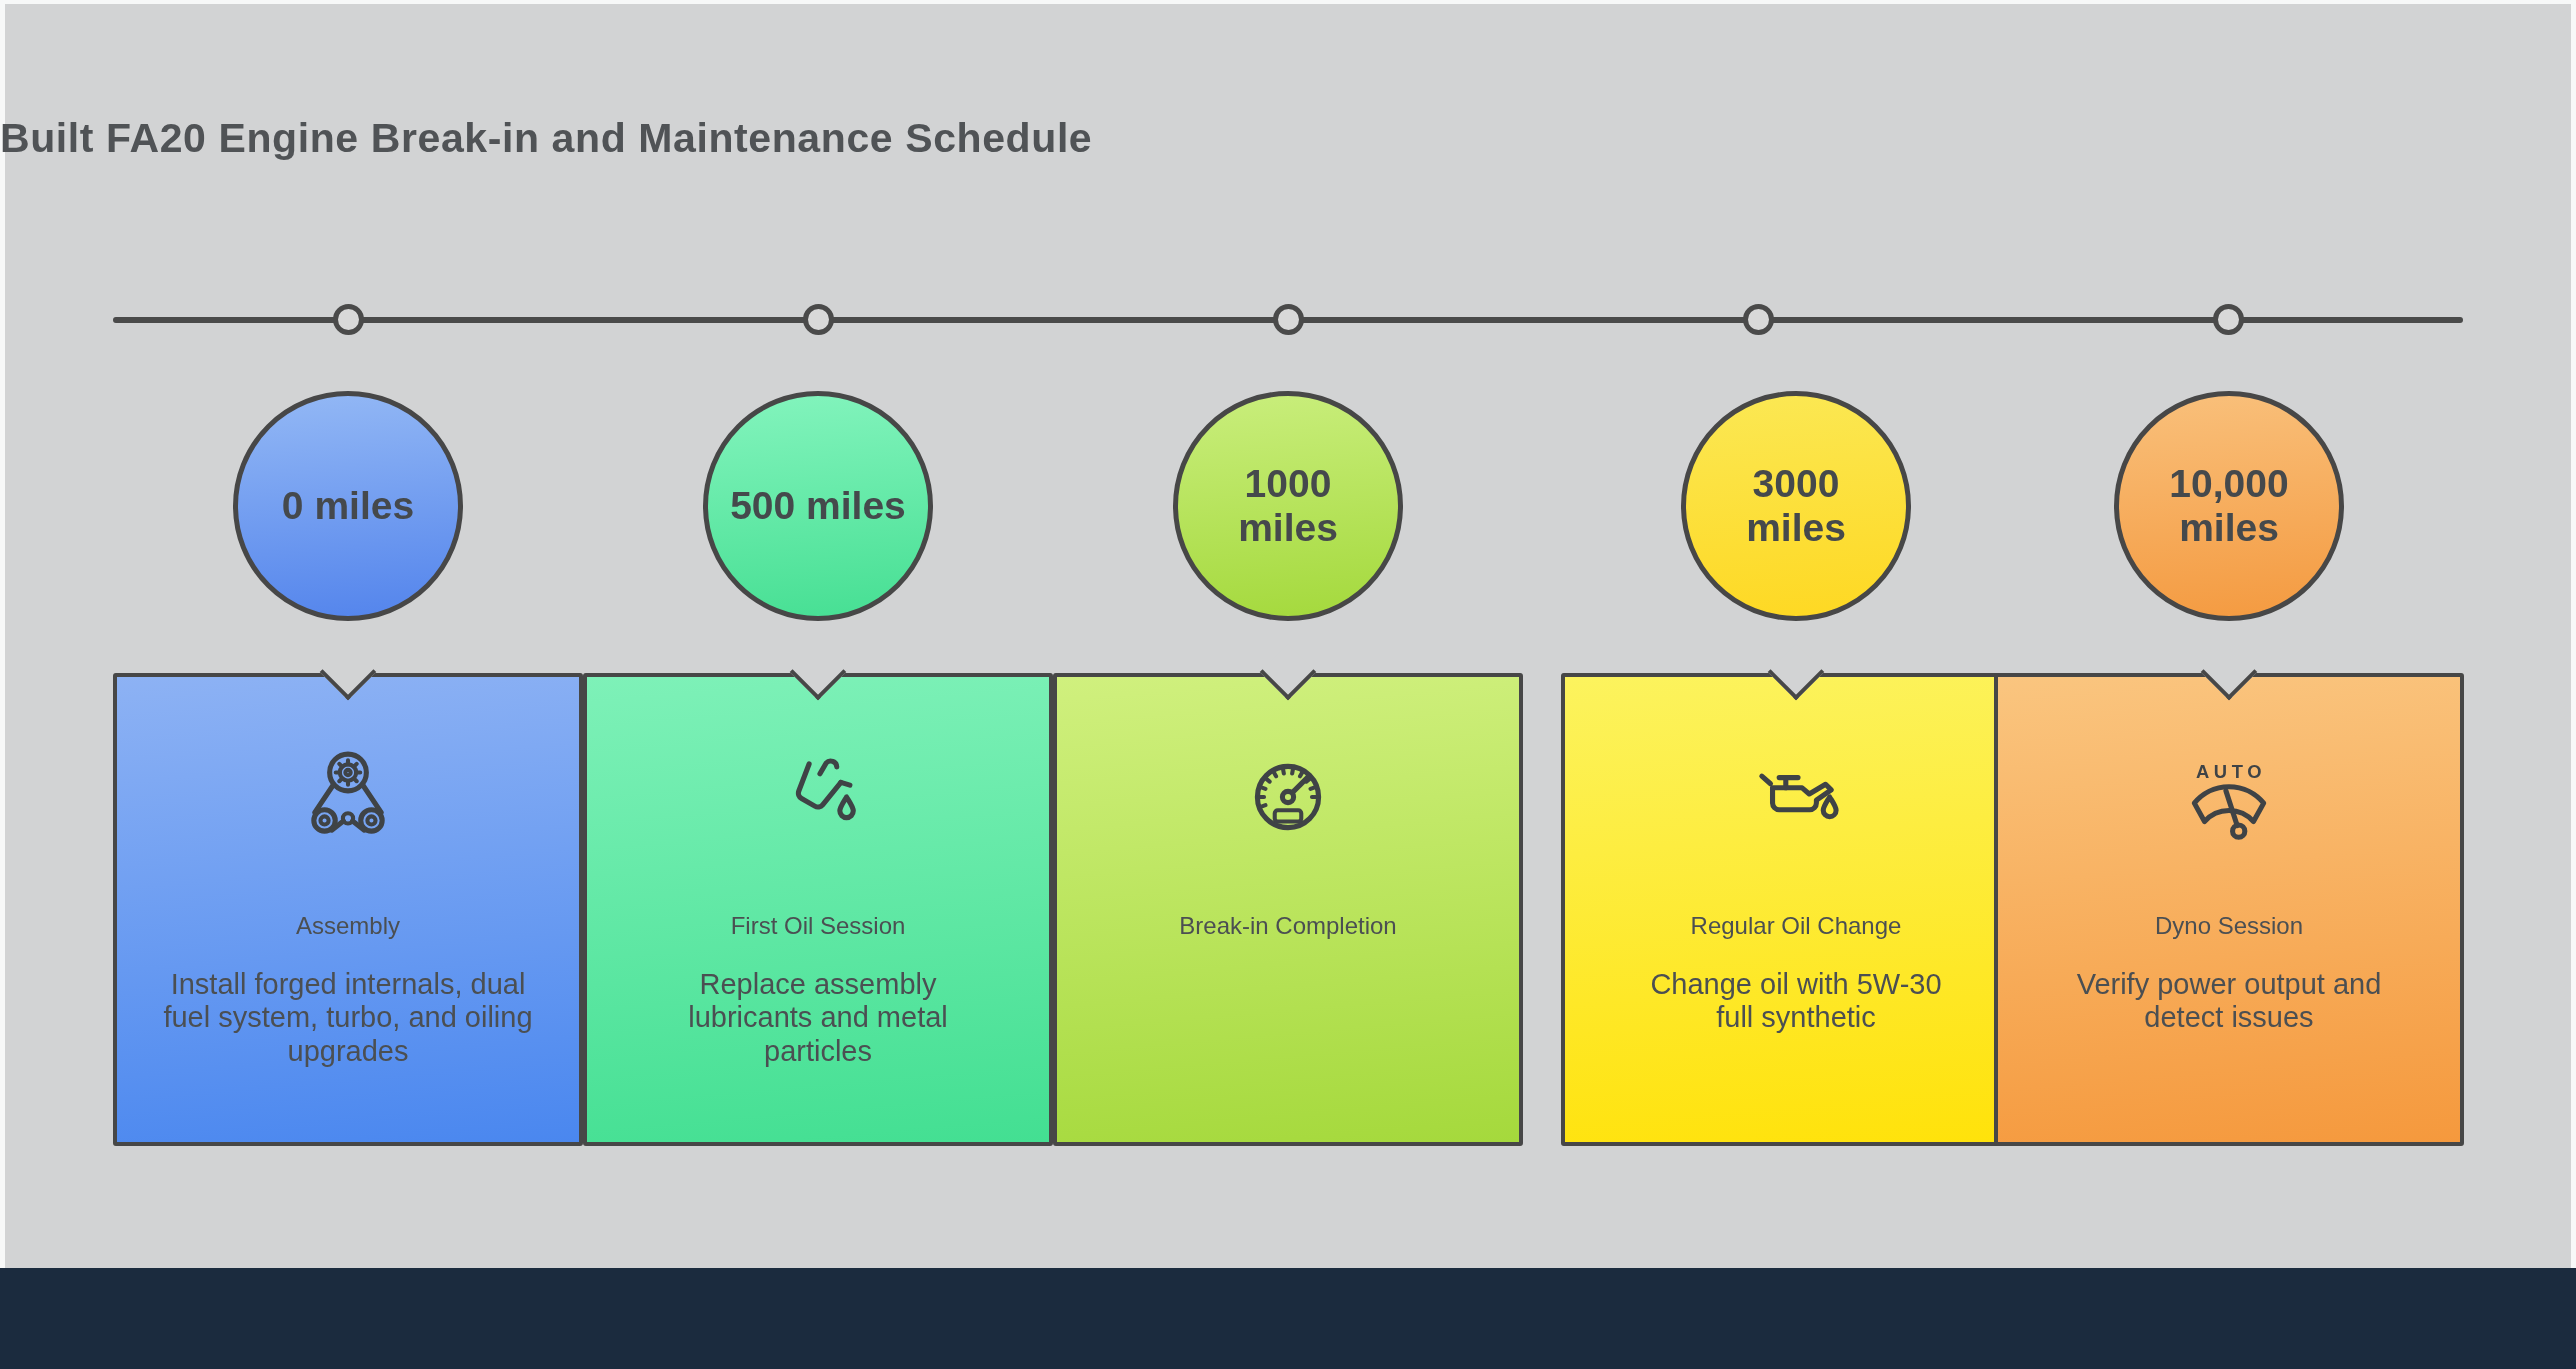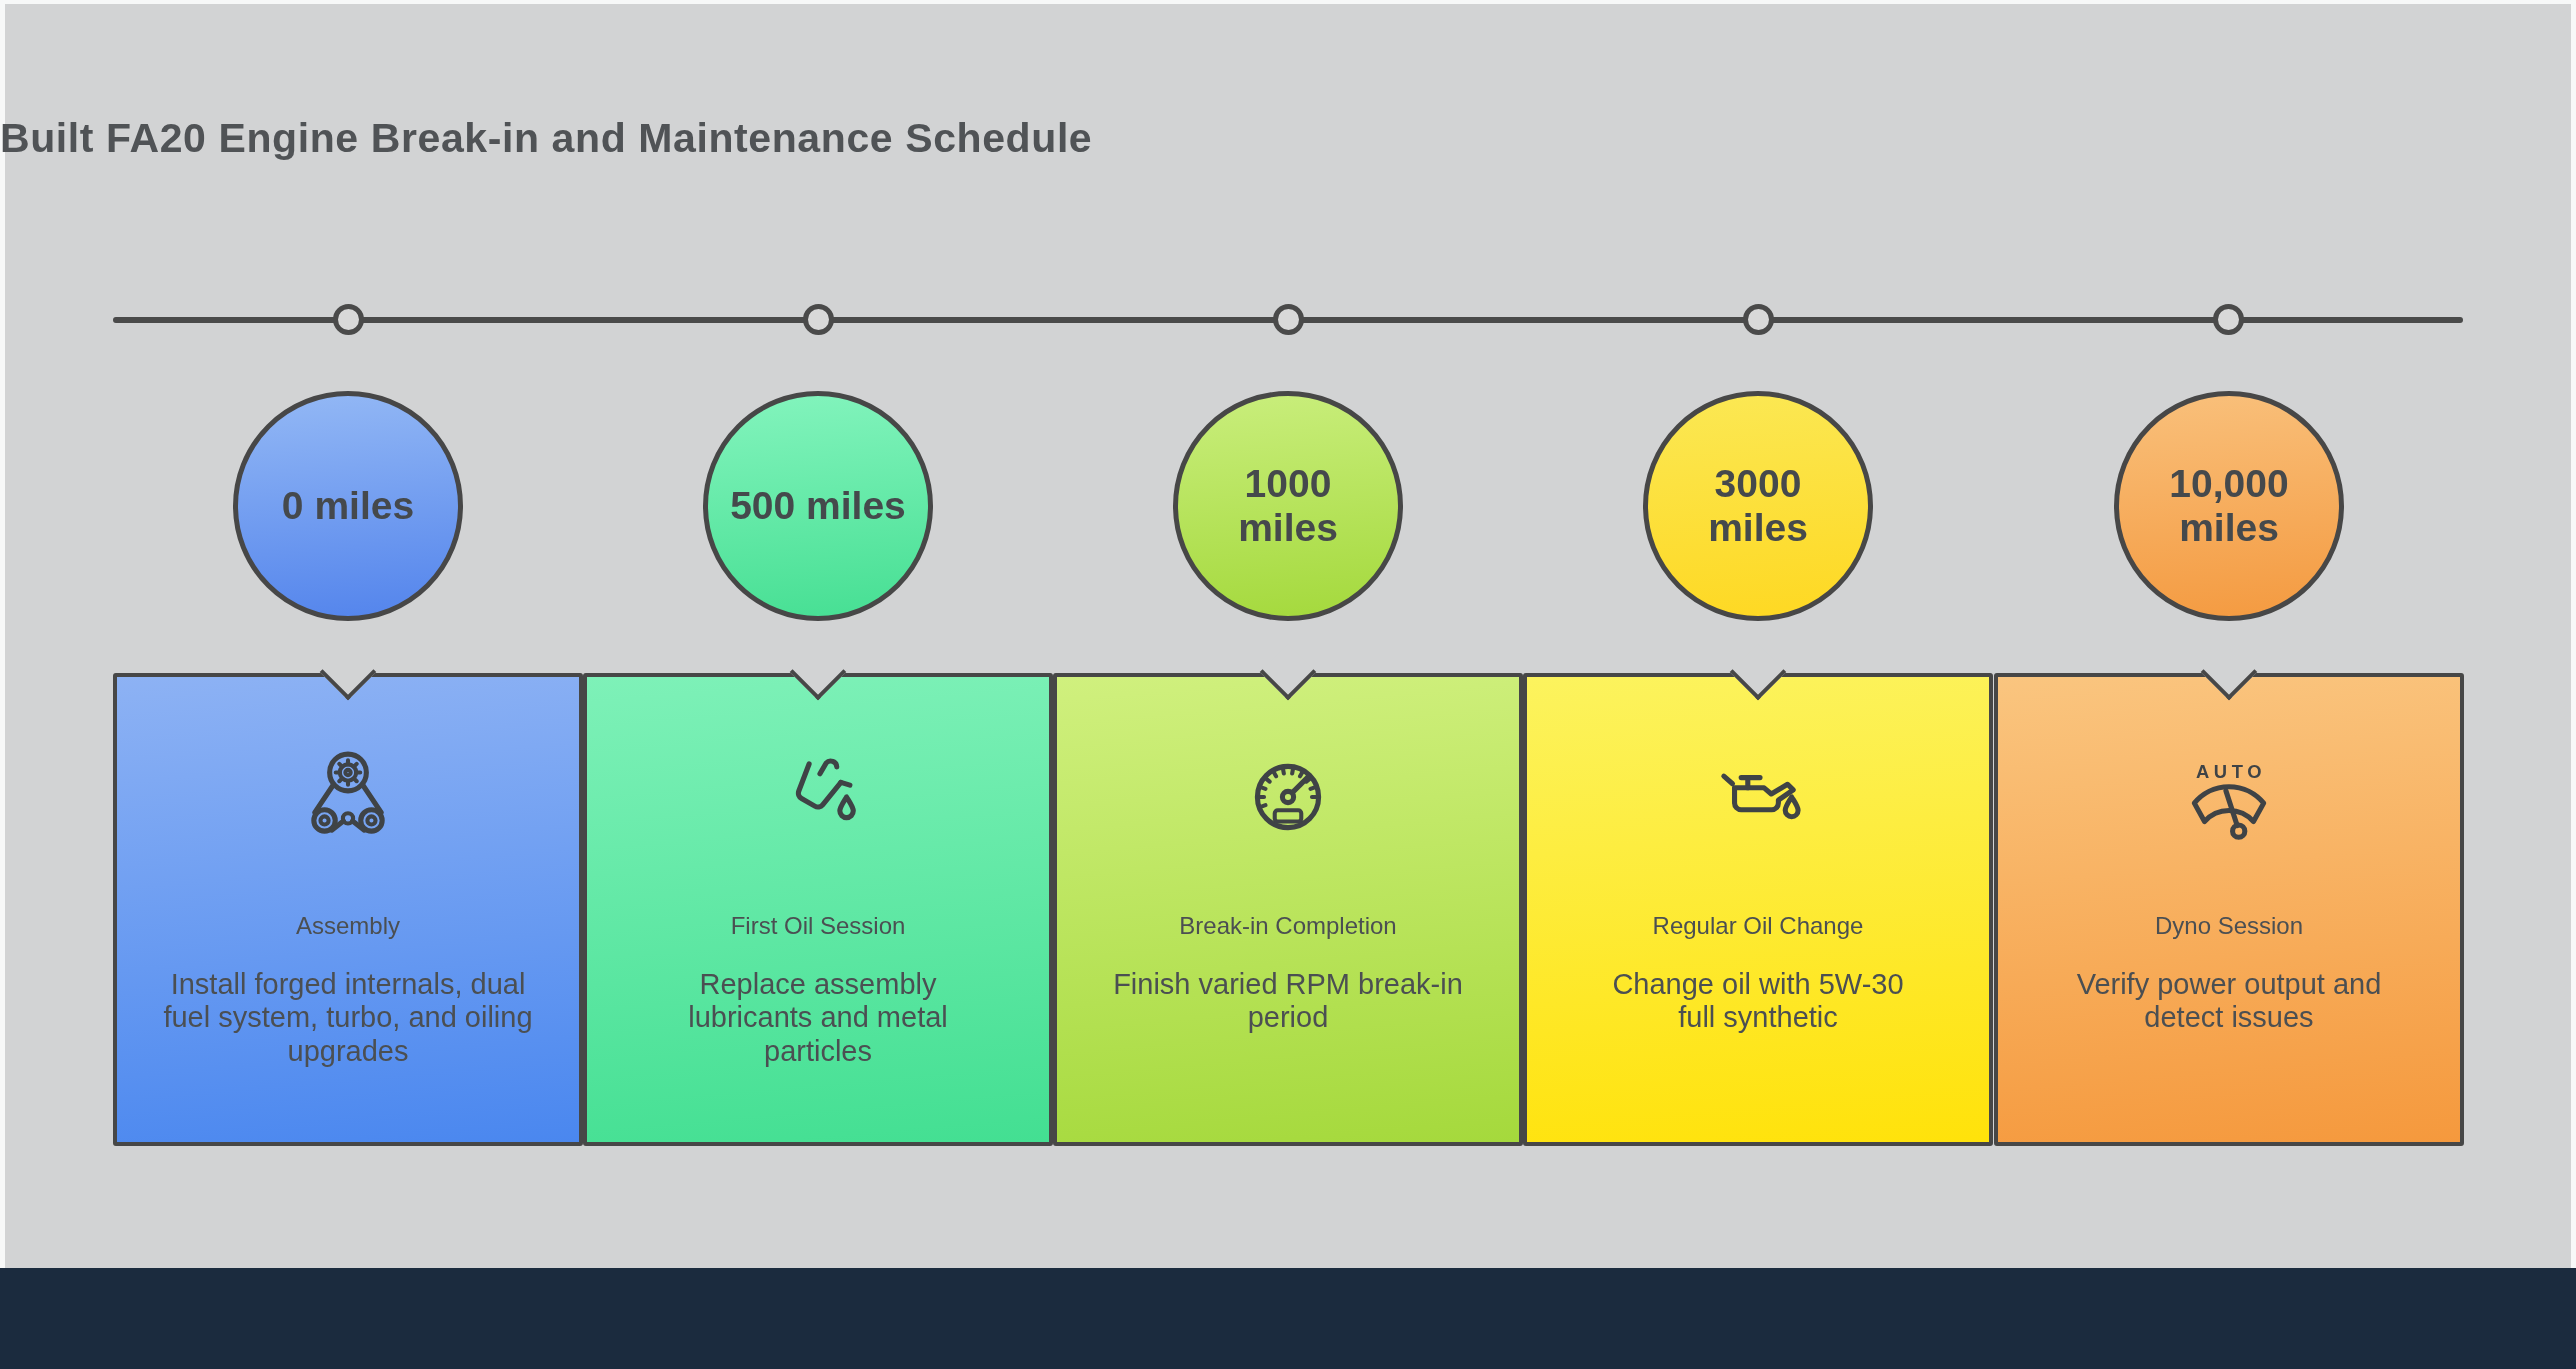--- a/index.html
+++ b/index.html
@@ -39,21 +39,21 @@
   .icon{width:102px;height:102px;margin-top:69px;}
   .icon .st{stroke:var(--icon);fill:none;stroke-width:5;stroke-linecap:round;stroke-linejoin:round;}
   .icon .thin{stroke-width:4;}
   .icon .auto-text{fill:var(--icon);stroke:none;font-family:"Liberation Sans",sans-serif;
     font-weight:700;font-size:18px;letter-spacing:4.5px;}
 
   .card-title{margin-top:64px;font-size:24px;color:var(--text);text-align:center;line-height:1.15;}
   .card-desc{margin-top:28px;font-size:29px;color:var(--text);text-align:center;line-height:1.16;}
   .d0{max-width:397px;} .d1{max-width:352px;} .d2{max-width:377px;} .d3{max-width:331px;} .d4{max-width:374px;}
 
-  .col0{left:113px;} .col1{left:583px;} .col2{left:1053px;} .col3{left:1523px;} .col4{left:1994px;}
+  .col0{left:113px;} .col1{left:583px;} .col2{left:1053px;} .col3{left:1561px;} .col4{left:1994px;}
   .n0{left:333px;} .n1{left:803px;} .n2{left:1273px;} .n3{left:1743px;} .n4{left:2213px;}
 </style>
 </head>
 <body>
 
 <div class="canvas"></div>
 <div class="footer-bar"></div>
 
 <div class="page-title">Built FA20 Engine Break-in and Maintenance Schedule</div>
 
@@ -114,21 +114,20 @@
   <div class="card" style="background: linear-gradient(175deg, rgb(208, 240, 126) 0%, rgb(165, 217, 60) 100%);">
     <div class="notch"></div>
     <svg class="icon" viewBox="0 0 100 100">
       <circle class="st" cx="50" cy="50" r="30"></circle>
       <path class="st thin" d="M27.9,58 L23.2,59.7 M26.5,50 L21.5,50 M27.9,42 L23.2,40.3 M32,34.9 L28.2,31.7 M38.3,29.7 L35.8,25.3 M45.9,26.9 L45,21.9 M54.1,26.9 L55,21.9 M61.8,29.7 L64.3,25.3 M68,34.9 L71.8,31.7 M72.1,42 L76.8,40.3 M73.5,50 L78.5,50"></path>
       <circle class="st" cx="50" cy="50" r="5.5"></circle>
       <path class="st" d="M54.5,45.5 L69.5,30.5"></path>
       <rect class="st thin" x="37" y="63" width="26" height="11" rx="3"></rect>
     </svg>
     <div class="card-title">Break-in Completion</div>
-    <div class="card-desc d2">Finish varied RPM break-in period</div>
   </div>
 </section>
 
 <section class="column col3">
   <div class="milestone-circle" style="background: linear-gradient(175deg, rgb(251, 232, 84) 0%, rgb(254, 216, 34) 100%);">
     <span class="circle-label">3000
 miles</span>
   </div>
   <div class="card" style="background: linear-gradient(175deg, rgb(252, 243, 94) 0%, rgb(255, 226, 10) 100%);">
     <div class="notch"></div>

